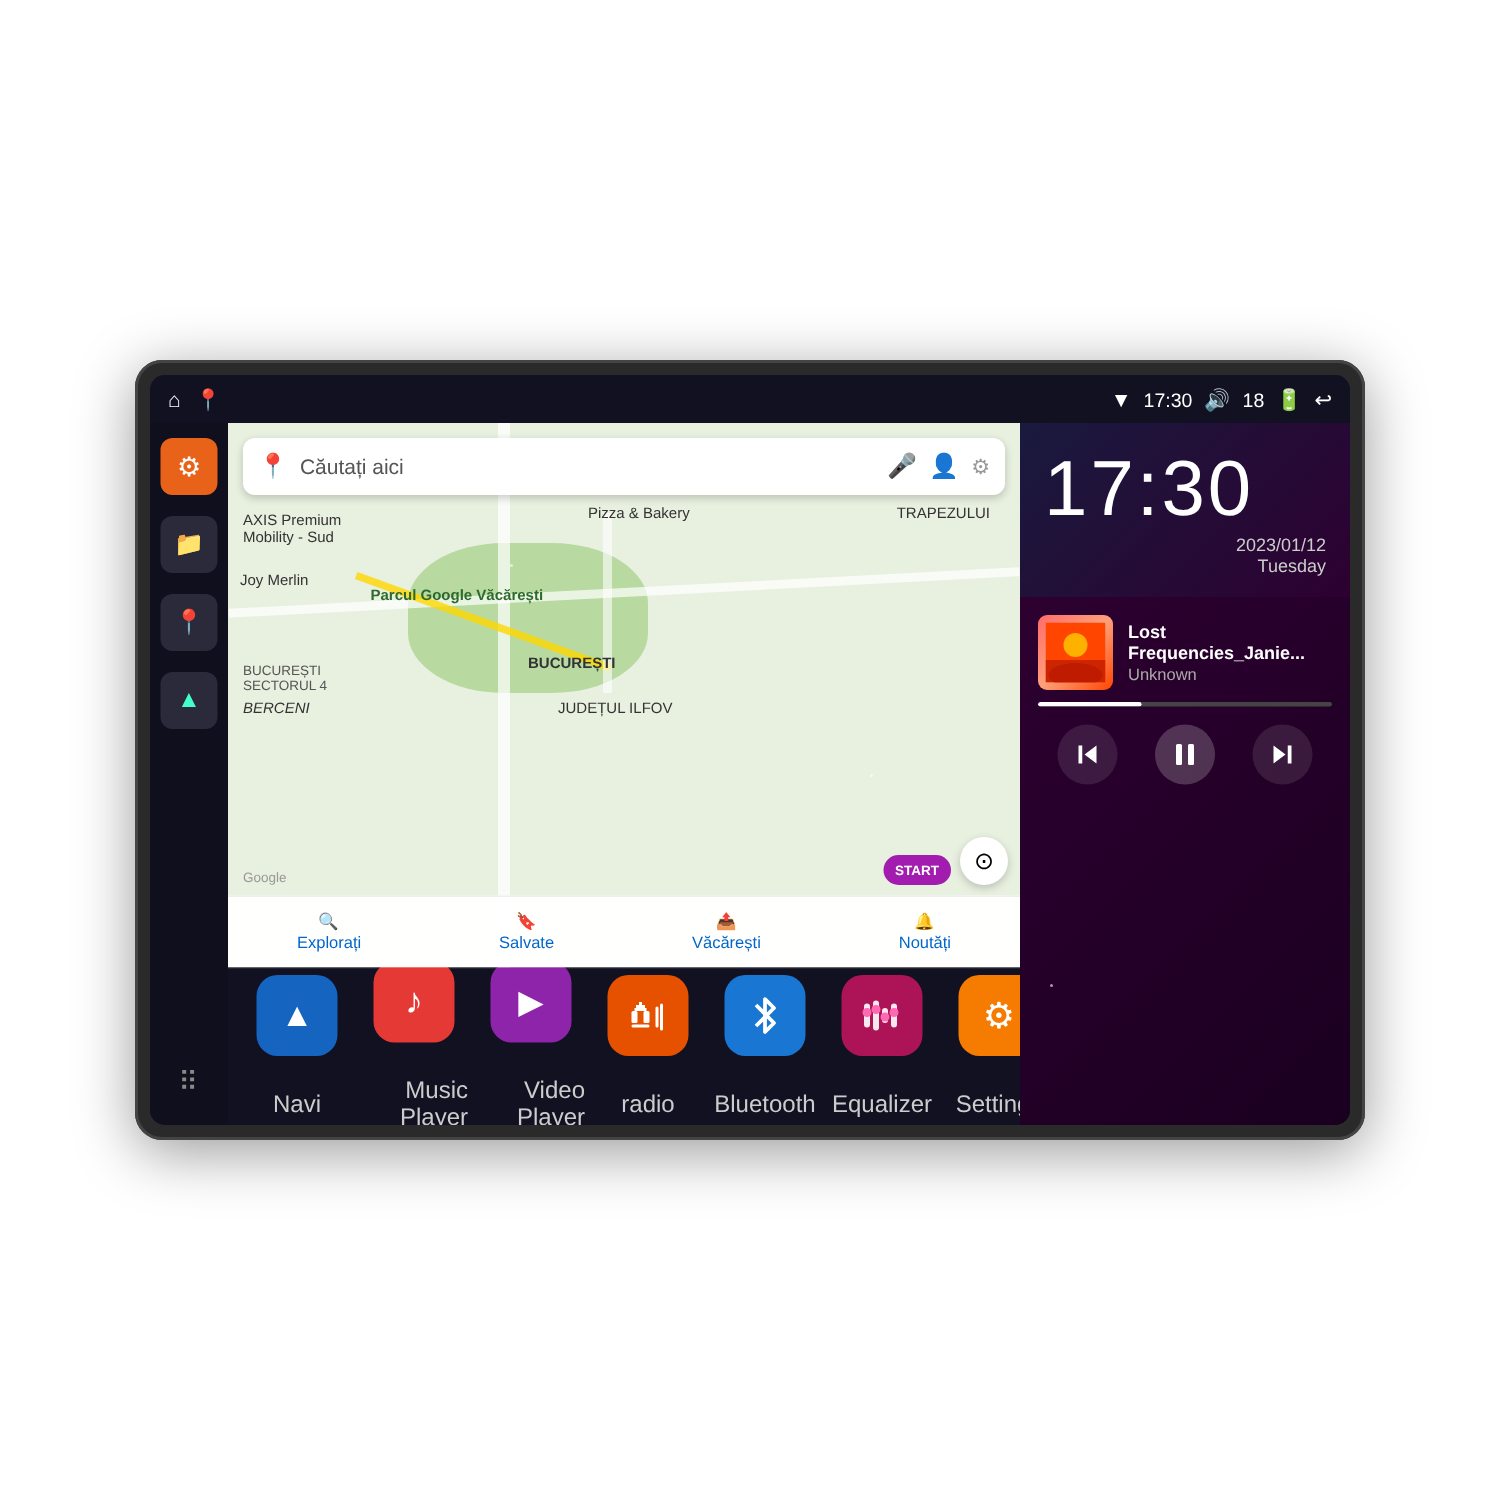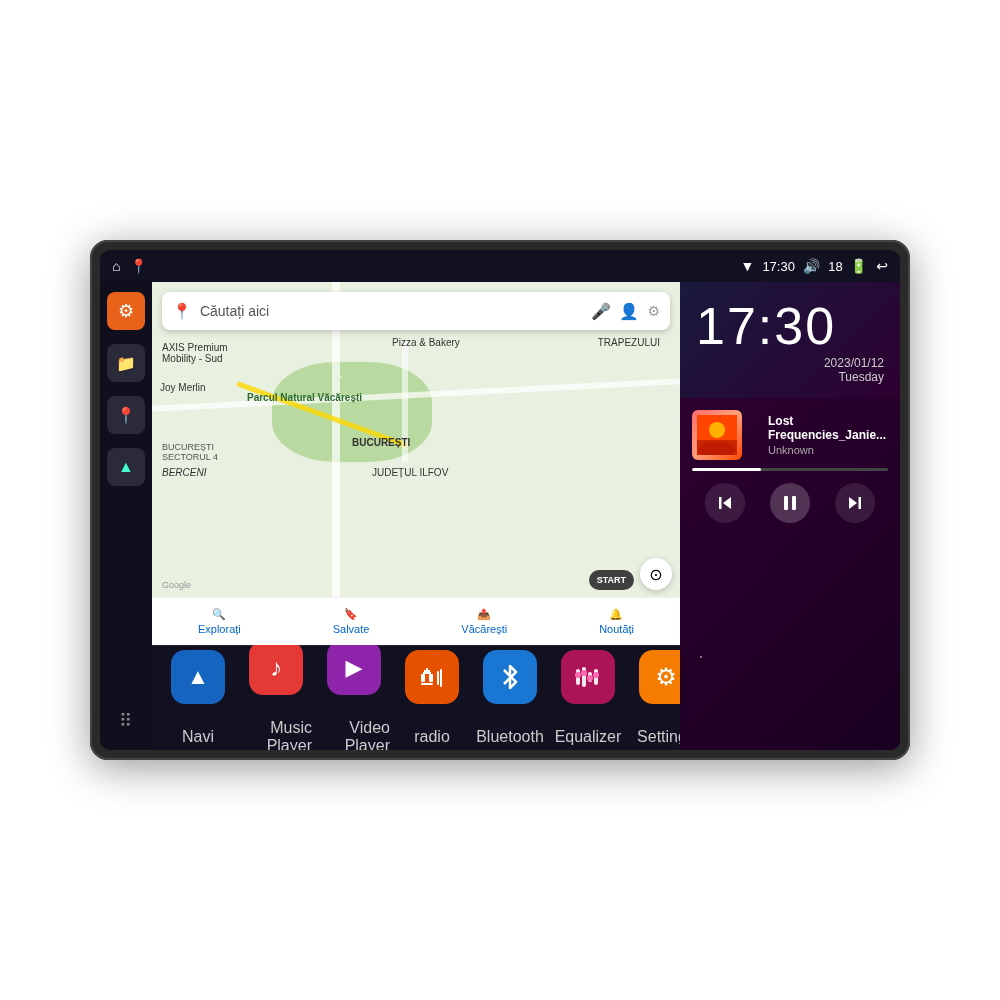--- a/index.html
+++ b/index.html
@@ -196,21 +196,21 @@
       flex: 1;
       background: linear-gradient(135deg, #2d0030 0%, #1a0020 100%);
       padding: 12px;
       display: flex;
       flex-direction: column;
       gap: 8px;
     }
     .music-track-info {
       display: flex;
       align-items: center;
-      gap: 26px;
+      gap: 10px;
     }
     .music-album-art {
       width: 50px;
       height: 50px;
       border-radius: 6px;
       background: linear-gradient(135deg, #ff6b6b, #ffa07a, #ff4500);
       flex-shrink: 0;
       overflow: hidden;
       display: flex;
       align-items: center;
@@ -393,30 +393,30 @@
             <div style="position:absolute; top:80px; left:120px; width:160px; height:100px; background:#b8d9a0; border-radius:40%;"></div>
 
             <div style="position:absolute; top:0; left:180px; width:8px; height:100%; background:#fff; opacity:0.7;"></div>
             <div style="position:absolute; top:110px; left:0; width:100%; height:6px; background:#fff; opacity:0.7; transform: rotate(-3deg);"></div>
             <div style="position:absolute; top:130px; left:80px; width:180px; height:5px; background:#ffd700; opacity:0.8; transform: rotate(20deg);"></div>
             <div style="position:absolute; top:60px; left:250px; width:6px; height:120px; background:#fff; opacity:0.6;"></div>
 
             <div class="map-label" style="top:60px; left:10px;">AXIS Premium<br>Mobility - Sud</div>
             <div class="map-label" style="top:55px; left:240px;">Pizza &amp; Bakery</div>
             <div class="map-label" style="top:55px; right:20px;">TRAPEZULUI</div>
-            <div class="map-label" style="top:110px; left:95px; color:#2d6a2d; font-weight:bold;">Parcul Natural Văcărești</div>
+            <div class="map-label" style="top:110px; left:95px; color:#2d6a2d; font-weight:bold;">Parcul Google Văcărești</div>
             <div class="map-label" style="top:100px; left:8px;">Joy Merlin</div>
             <div class="map-label" style="top:160px; left:10px; color:#555; font-size:9px;">BUCUREȘTI<br>SECTORUL 4</div>
             <div class="map-label" style="top:155px; left:200px; font-weight:bold;">BUCUREȘTI</div>
             <div class="map-label" style="top:185px; left:220px;">JUDEȚUL ILFOV</div>
             <div class="map-label" style="top:185px; left:10px;font-style:italic;">BERCENI</div>
             <div class="map-label" style="bottom:55px; left:10px; color:#999; font-size:9px;">Google</div>
 
             <div class="location-btn" style="bottom:55px; right:8px;">⊙</div>
-            <div style="position:absolute; bottom:55px; right:46px; background:#404040; color:#fff; font-size:9px; font-weight:bold; padding:5px 8px; border-radius:14px; cursor:pointer;">START</div>
+            <div style="position:absolute; bottom:55px; right:46px; background:#a21caf; color:#fff; font-size:9px; font-weight:bold; padding:5px 8px; border-radius:14px; cursor:pointer;">START</div>
 
             <div class="map-search-bar">
               <span style="color:#ea4335; font-size:16px;">📍</span>
               <span class="map-search-text">Căutați aici</span>
               <span style="color:#4285f4; font-size:16px;">🎤</span>
               <span style="color:#4285f4; font-size:16px;">👤</span>
               <span style="color:#999; font-size:14px;">⚙</span>
             </div>
 
             <div class="map-bottom-bar">

